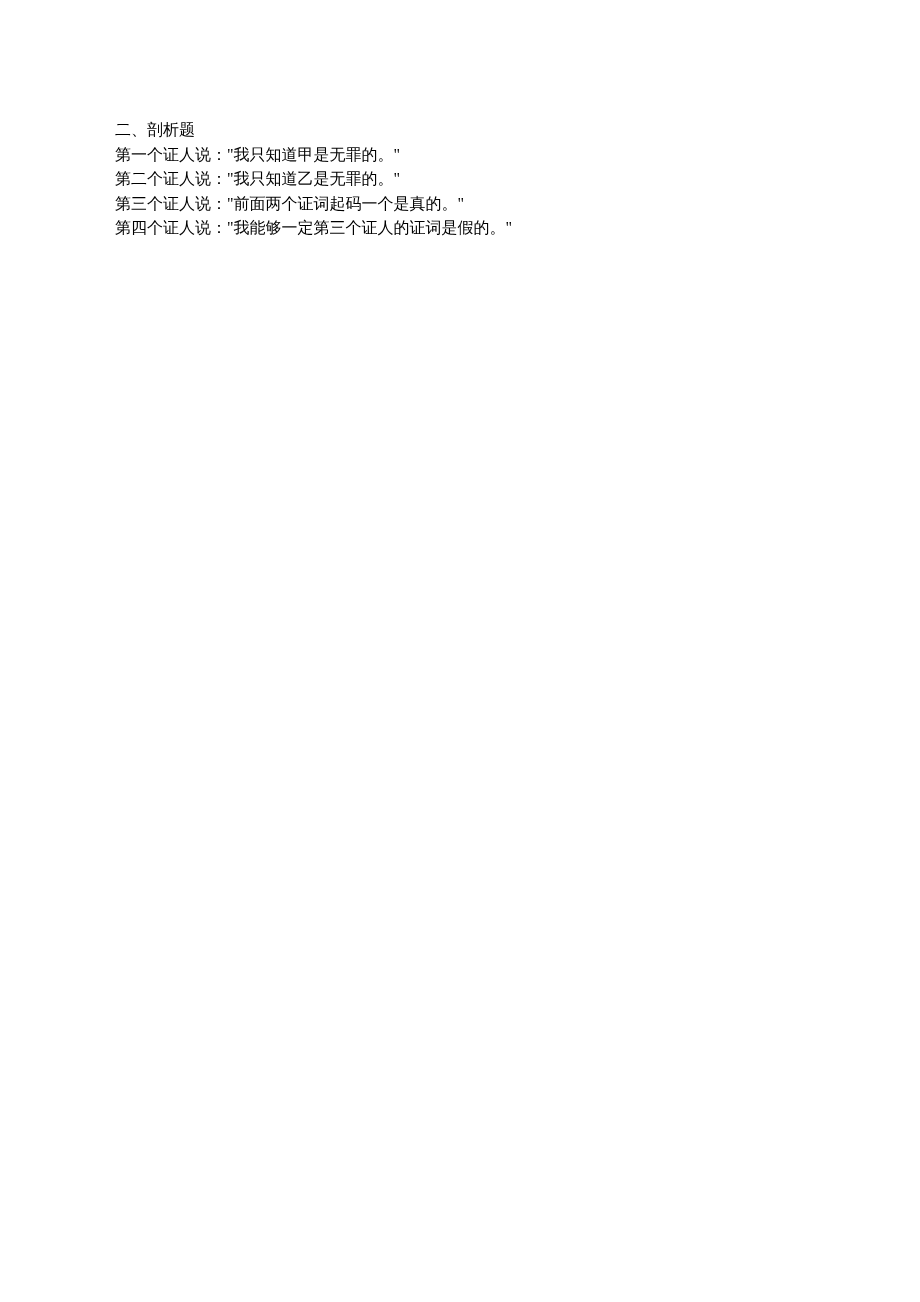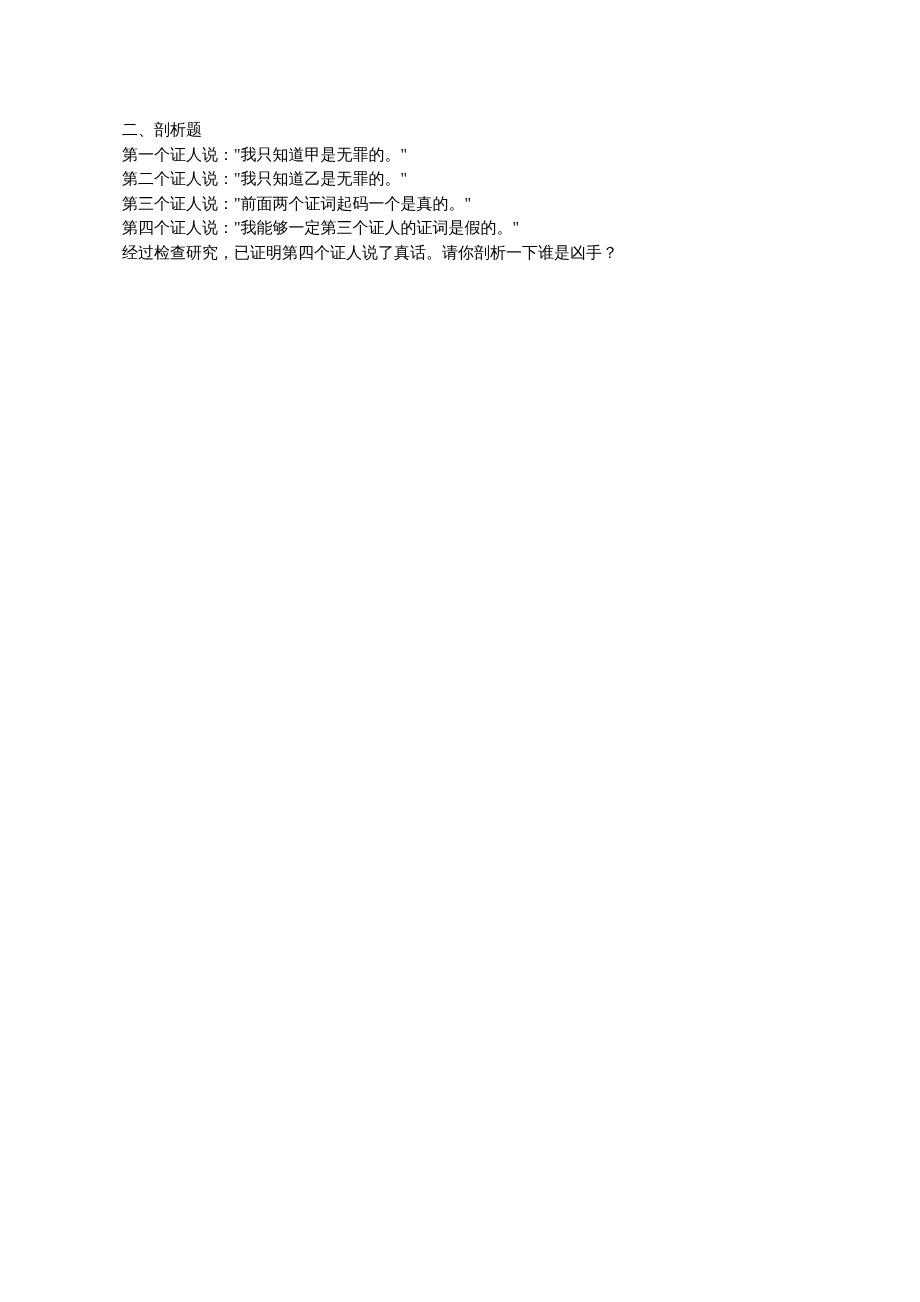--- a/index.html
+++ b/index.html
@@ -8,29 +8,27 @@
     width: 920px;
     height: 1302px;
     background: #ffffff;
     font-family: "SimSun", "宋体", serif;
   }
   .page {
     padding: 118px 115px 0 115px;
     font-size: 16px;
     line-height: 24.5px;
     color: #000000;
-    margin-left: 7px;
   }
   .line {
     white-space: nowrap;
   }
 </style>
 </head>
 <body>
 
 <div class="page">
   <div class="line">二、剖析题</div>
   <div class="line">第一个证人说："我只知道甲是无罪的。"</div>
   <div class="line">第二个证人说："我只知道乙是无罪的。"</div>
   <div class="line">第三个证人说："前面两个证词起码一个是真的。"</div>
   <div class="line">第四个证人说："我能够一定第三个证人的证词是假的。"</div>
-  <div class="line">经过检查研究，已证明第四个证人说了真话。请你剖析一下谁是凶手？</div>
 </div>
 
 </body></html>

